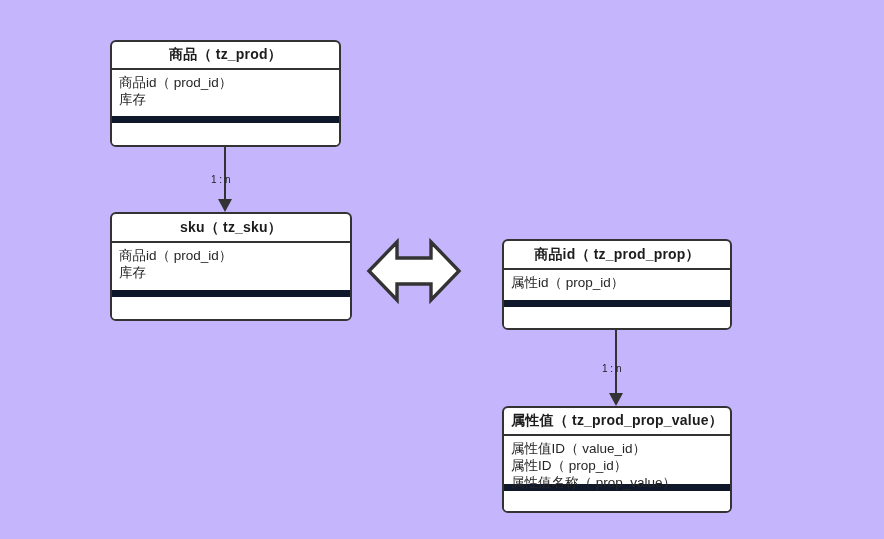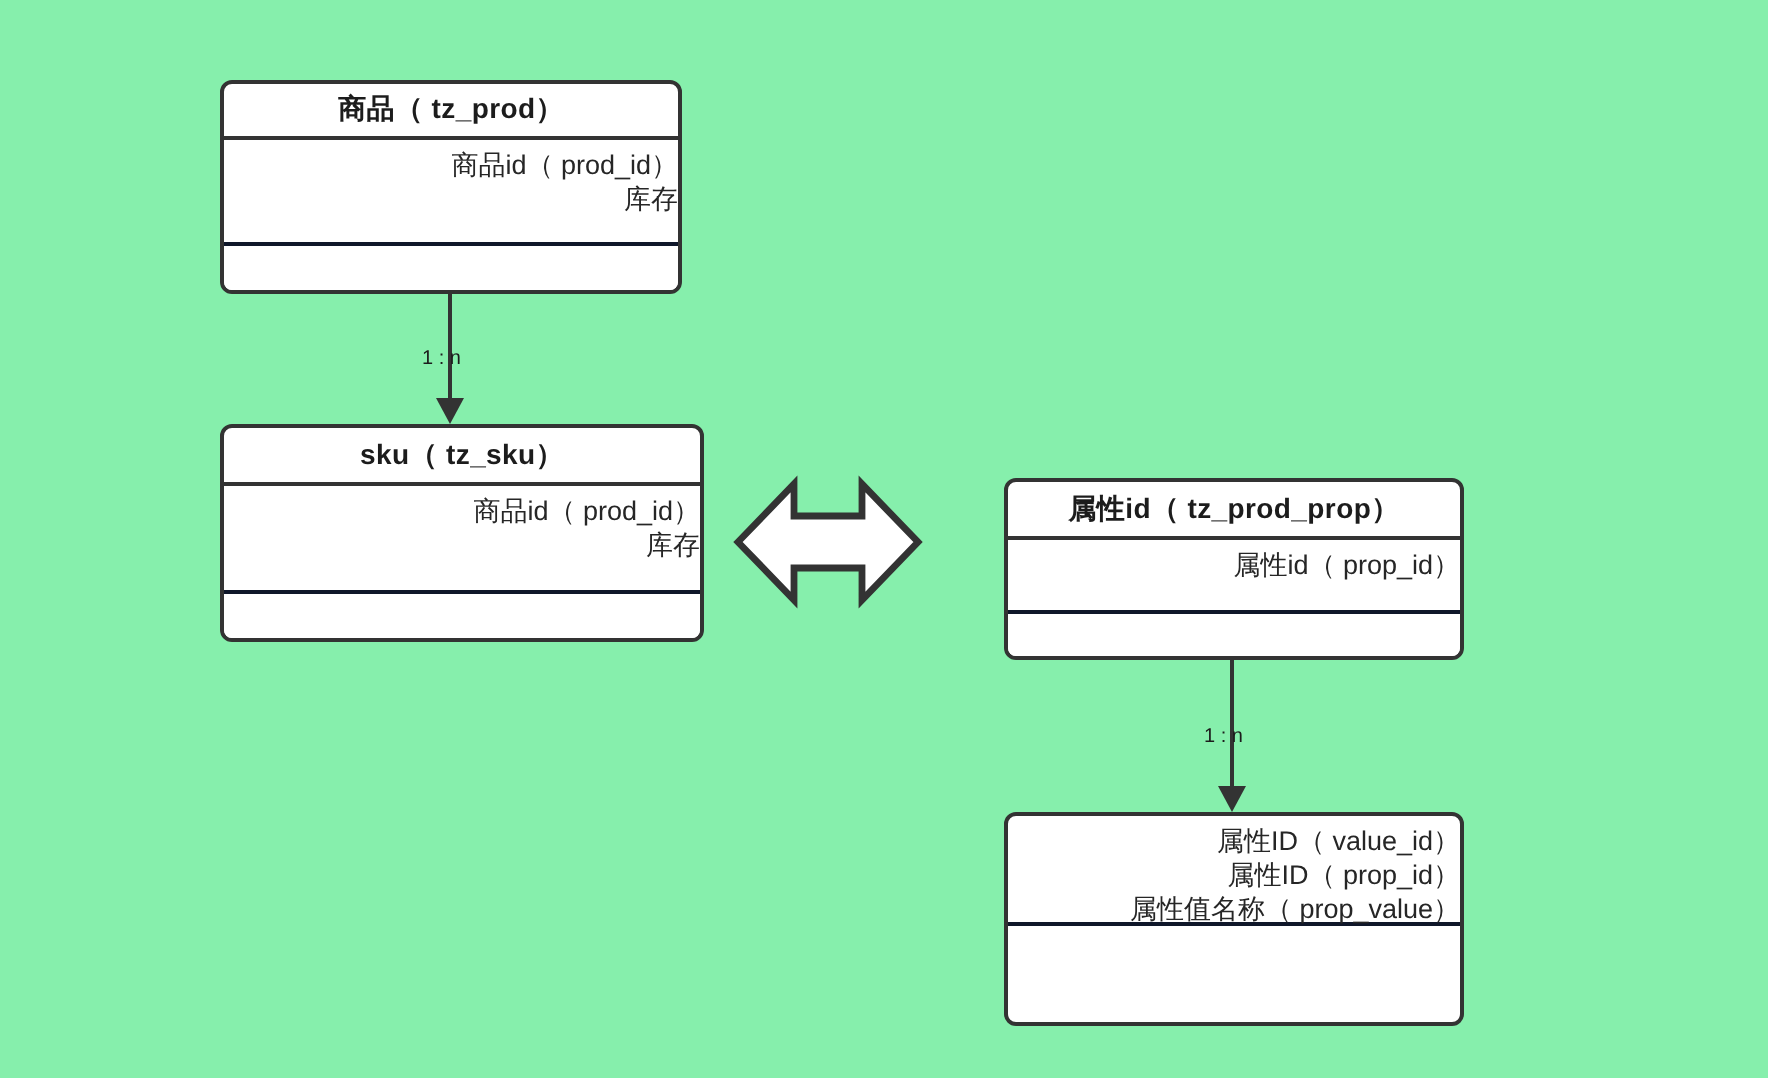--- a/index.html
+++ b/index.html
@@ -9,21 +9,21 @@
     background: #ffffff;
   }
   body {
     font-family: "Liberation Sans", "DejaVu Sans", sans-serif;
     -webkit-font-smoothing: antialiased;
   }
   #canvas {
     position: relative;
     width: 884px;
     height: 539px;
-    background: #86efac;
+    background: #c4b5fd;
     overflow: hidden;
   }
 
   
   .entity {
     position: absolute;
     box-sizing: border-box;
     background: #ffffff;
     border: 2px solid #333333;
     border-radius: 6px;
@@ -36,23 +36,22 @@
     font-size: 14px;
     color: #1c1c1c;
     border-bottom: 2px solid #333333;
     display: flex;
     align-items: center;
     justify-content: center;
     letter-spacing: 0.2px;
   }
   .entity-body {
     box-sizing: border-box;
-    border-bottom: 2px solid #0f172a;
+    border-bottom: 7px solid #0f172a;
     padding: 4px 0 5px 7px;
-    text-align: right;
   }
   .attr-row {
     font-size: 13.5px;
     line-height: 17px;
     color: #262626;
     white-space: nowrap;
   }
   .entity-footer {
     box-sizing: border-box;
     background: #ffffff;
@@ -122,35 +121,36 @@
     <div class="entity-footer" style="height:22px;"></div>
   </div>
 
   <div class="double-arrow" style="left:366px; top:236px;">
     <svg width="96" height="70" viewBox="0 0 96 70">
       <polygon points="3,35 31,6 31,22 65,22 65,6 93,35 65,64 65,48 31,48 31,64" fill="#ffffff" stroke="#333333" stroke-width="3.4" stroke-linejoin="miter"></polygon>
     </svg>
   </div>
 
   <div class="entity" style="left:502px; top:239px; width:230px; height:91px;">
-    <div class="entity-title" style="height:29px;">属性id（ tz_prod_prop）</div>
+    <div class="entity-title" style="height:29px;">商品id（ tz_prod_prop）</div>
     <div class="entity-body" style="height:37px;">
       <div class="attr-row">属性id（ prop_id）</div>
     </div>
     <div class="entity-footer" style="height:21px;"></div>
   </div>
 
   <div class="connector" style="left:615px; top:330px; width:2px; height:76px;">
     <div class="connector-line" style="height:64px;"></div>
     <div class="arrow-head" style="left:-6px; top:63px;"></div>
   </div>
   <div class="card-label" style="left:602px; top:361px;">1 : n</div>
 
   <div class="entity" style="left:502px; top:406px; width:230px; height:107px;">
+    <div class="entity-title" style="height:28px;">属性值（ tz_prod_prop_value）</div>
     <div class="entity-body" style="height:55px;">
-      <div class="attr-row">属性ID（ value_id）</div>
+      <div class="attr-row">属性值ID（ value_id）</div>
       <div class="attr-row">属性ID（ prop_id）</div>
       <div class="attr-row">属性值名称（ prop_value）</div>
     </div>
     <div class="entity-footer" style="height:20px;"></div>
   </div>
 
 </div>
 
 </body></html>

